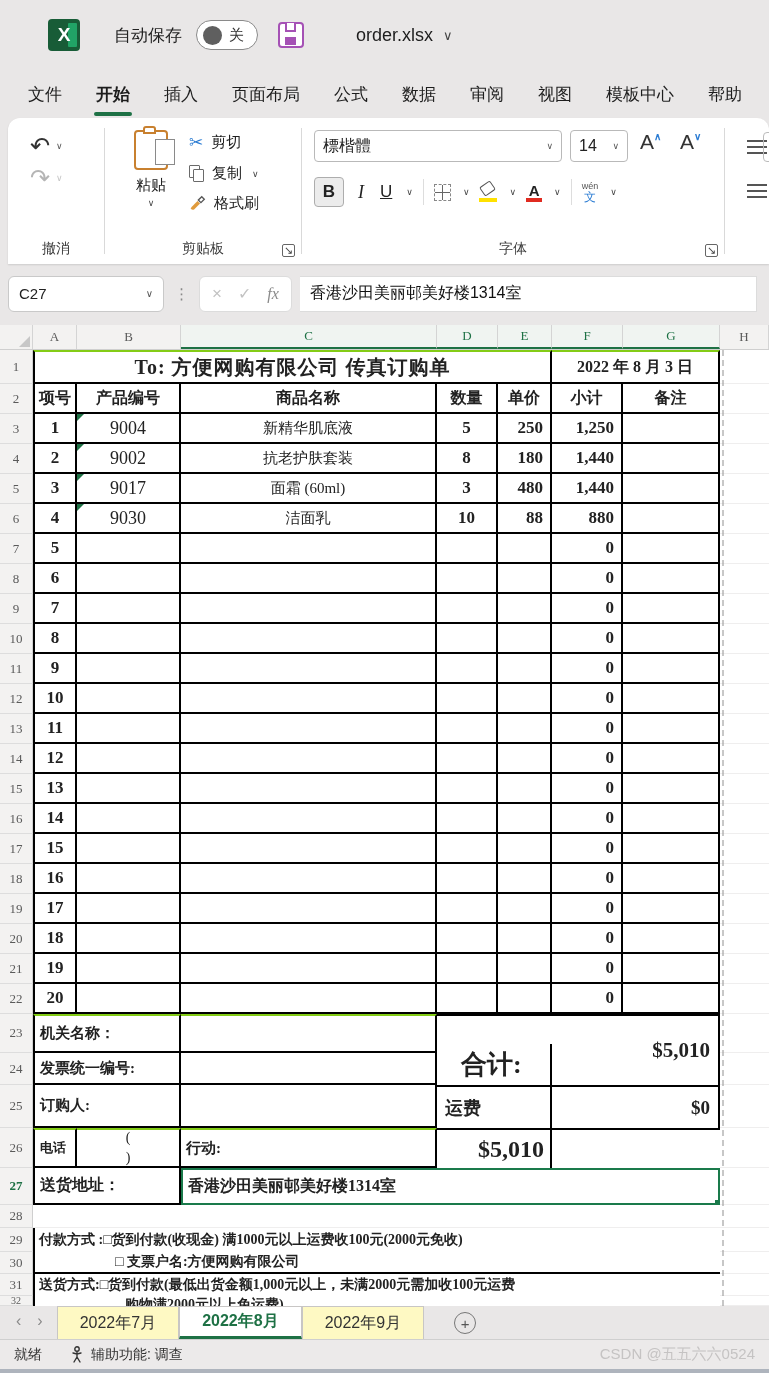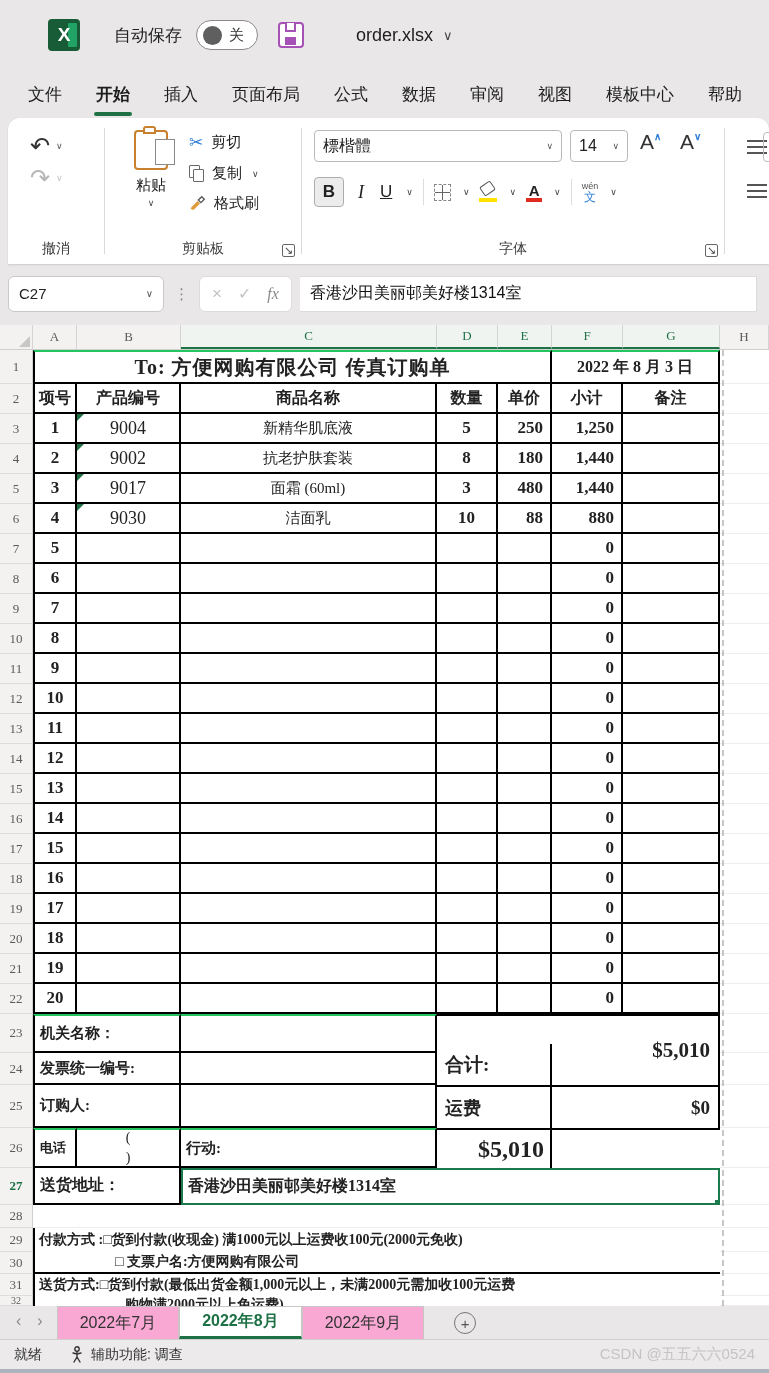--- a/index.html
+++ b/index.html
@@ -114,21 +114,21 @@
   .corner { width:33px; position:relative; background:#f3f2f1; border-right:1px solid #d4d4d4; }
   .corner::after { content:""; position:absolute; right:2px; bottom:2px; border-left:11px solid transparent; border-bottom:11px solid #c7c7c7; }
   .chf { flex:1; }
   .row { display:flex; }
   .rh { width:33px; background:#f3f2f1; border-right:1px solid #cfcfcf; border-bottom:1px solid #dddddd; display:flex; align-items:center;
     justify-content:center; font-size:13px; color:#5a5a5a; font-family:"Liberation Serif", serif; }
   .rh.sel { color:#1e7145; font-weight:bold; }
   .tb { border-right:2px solid #000; border-bottom:2px solid #000; display:flex; align-items:center; justify-content:center;
     font-family:"Liberation Serif", serif; overflow:hidden; white-space:nowrap; background:#fff; }
   .bl { border-left:2px solid #000; }
-  .bt { border-top:2px solid #22c55e;text-align:center; }
+  .bt { border-top:2px solid #84cc16;text-align:center; }
   .cA{width:44px;} .cB{width:104px;} .cC{width:256px;} .cD{width:61px;} .cE{width:54px;} .cF{width:71px;} .cG{width:97px;}
   .cAB{width:148px;} .cAE{width:519px;} .cFG{width:168px;} .cCG{width:539px;}
   .hf { flex:1; border-bottom:1px solid #efeeee; }
   .al { justify-content:flex-start; padding-left:5px; }
   .ar { justify-content:flex-end; padding-right:7px; }
   .f-title { font-size:20px; font-weight:bold; letter-spacing:1px; }
   .f-date { font-size:16px; font-weight:bold; }
   .f-hdr { font-size:16px; font-weight:bold; }
   .f-no { font-size:17px; font-weight:bold; }
   .f-code { font-size:18px; font-weight:500; position:relative; }
@@ -142,21 +142,21 @@
     grid-template-columns:115px 168px; grid-template-rows:71px 43px 40px; border-top:2px solid #000; z-index:1; }
   .sc { border-right:2px solid #000; border-bottom:2px solid #000; background:#fff; display:flex; align-items:center;
     font-family:"Liberation Serif", serif; font-weight:bold; overflow:hidden; }
   .sel-cell { position:relative; border:2.5px solid #1a7a4b !important; z-index:2; font-weight:bold; }
   .handle { position:absolute; right:-4px; bottom:-4px; width:8px; height:8px; background:#1a7a4b; border:1.5px solid #fff; }
   .paren-cell { flex-direction:column; justify-content:space-between; padding:1px 0; font-size:14px; line-height:1; }
 
   
   .tabbar { height:34px; background:#e9e7e7; display:flex; align-items:flex-end; border-bottom:1px solid #cfcfcf; }
   .tnav { display:flex; gap:16px; padding:0 14px 9px 16px; color:#8a8a8a; font-size:16px; }
-  .stab { height:33px; padding:0 22px; display:flex; align-items:center; font-size:16px; color:#333; background:#f9a8d4;
+  .stab { height:33px; padding:0 22px; display:flex; align-items:center; font-size:16px; color:#333; background:#fef9c3;
     border:1px solid #c8c6c5; border-bottom:none; }
   .stab.active { background:#fff; color:#1e7145; font-weight:bold; border-bottom:3px solid #1e7145; }
   .addsheet { width:22px; height:22px; border:1.5px solid #777; border-radius:50%; display:flex; align-items:center; justify-content:center;
     font-size:15px; color:#555; margin:0 0 5px 30px; }
 
   
   .statusbar { height:29px; background:#eceaea; display:flex; align-items:center; padding:0 14px; font-size:14px; color:#333; }
   .acc { display:flex; align-items:center; gap:6px; margin-left:28px; }
   .watermark { margin-left:auto; color:#c5c3c3; font-size:15px; }
   .bottomstrip { height:4px; background:#aeb4bd; }
@@ -571,21 +571,21 @@
     <div class="tb cB f-code"></div>
     <div class="tb cC f-nm"></div>
     <div class="tb cD f-num"></div>
     <div class="tb cE f-num ar"></div>
     <div class="tb cF f-num ar">0</div>
     <div class="tb cG"></div>
     <div class="hf"></div>
   </div>
 
   <div class="sumbox">
-    <div class="sc al f-lbl" style="font-size:19px; padding-left:8px;margin-top:28px;">合计:</div>
+    <div class="sc al f-lbl" style="font-size:26px; padding-left:24px;margin-top:28px;">合计:</div>
     <div class="sc" style="justify-content:flex-end; padding-right:8px; font-size:21px;">$5,010</div>
     <div class="sc al" style="font-size:18px; padding-left:8px;">运费</div>
     <div class="sc" style="justify-content:flex-end; padding-right:8px; font-size:19px;">$0</div>
     <div class="sc" style="justify-content:flex-end; padding-right:6px; font-size:24px;">$5,010</div>
   </div>
 
   <div class="row" style="height:39px">
     <div class="rh">23</div>
     <div class="tb bl bt cAB f-lbl al">机关名称：</div>
     <div class="tb bt cC"></div>

